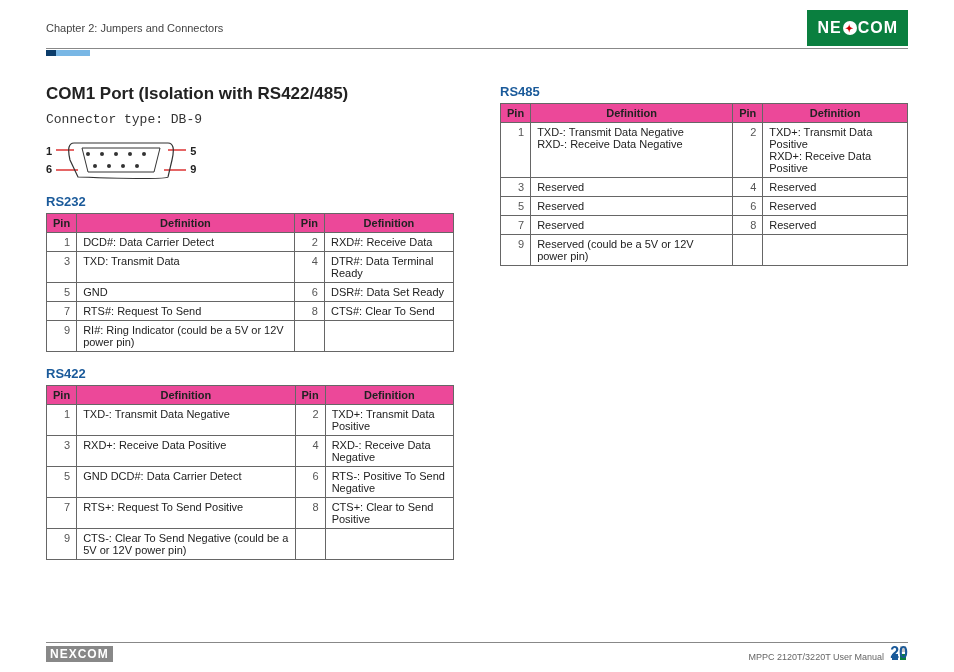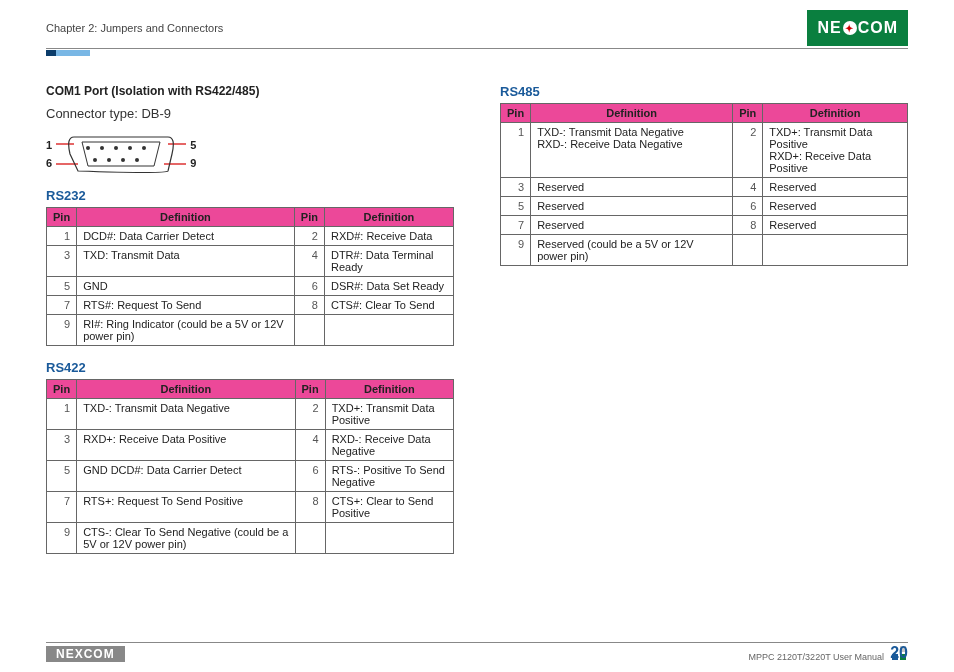--- a/index.html
+++ b/index.html
@@ -38,26 +38,26 @@
     margin-bottom: 28px;
   }
   .accent-line .dark { width: 10px; height: 6px; background: #0b3c6a; }
   .accent-line .light { width: 34px; height: 6px; background: #79b7e5; }
   .columns {
     display: flex;
     gap: 46px;
   }
   .col { flex: 1; }
   .section-title-main {
-    font-size: 12px;
+    font-size: 17px;
     font-weight: bold;
     color: #222;
     margin-bottom: 6px;
   }
-  .plain-line { font-size: 13px; color: #333; line-height: 1.5; }
+  .plain-line { font-size: 13px; color: #333; line-height: 1.5; font-family: Liberation Mono, monospace; }
   .proto-title {
     font-size: 13px;
     font-weight: bold;
     color: #1a5a9a;
     margin-top: 14px;
     margin-bottom: 4px;
   }
   .connector-diagram {
     margin: 10px 0 14px 0;
   }
@@ -99,21 +99,21 @@
     align-items: flex-end;
     font-size: 9px;
     color: #666;
   }
   .footer .left { display: flex; flex-direction: column; gap: 2px; }
   .footer .logo-bottom {
     background: #888;
     color: #fff;
     font-weight: bold;
     font-size: 12px;
-    padding: 1px 10px;
+    padding: 1px 4px;
     letter-spacing: 1px;
     width: fit-content;
     text-align: right;
   }
   .footer .page {
     position: absolute;
     left: 0; right: 0;
     text-align: right;
     font-weight: bold;
     color: #1a5a9a;

